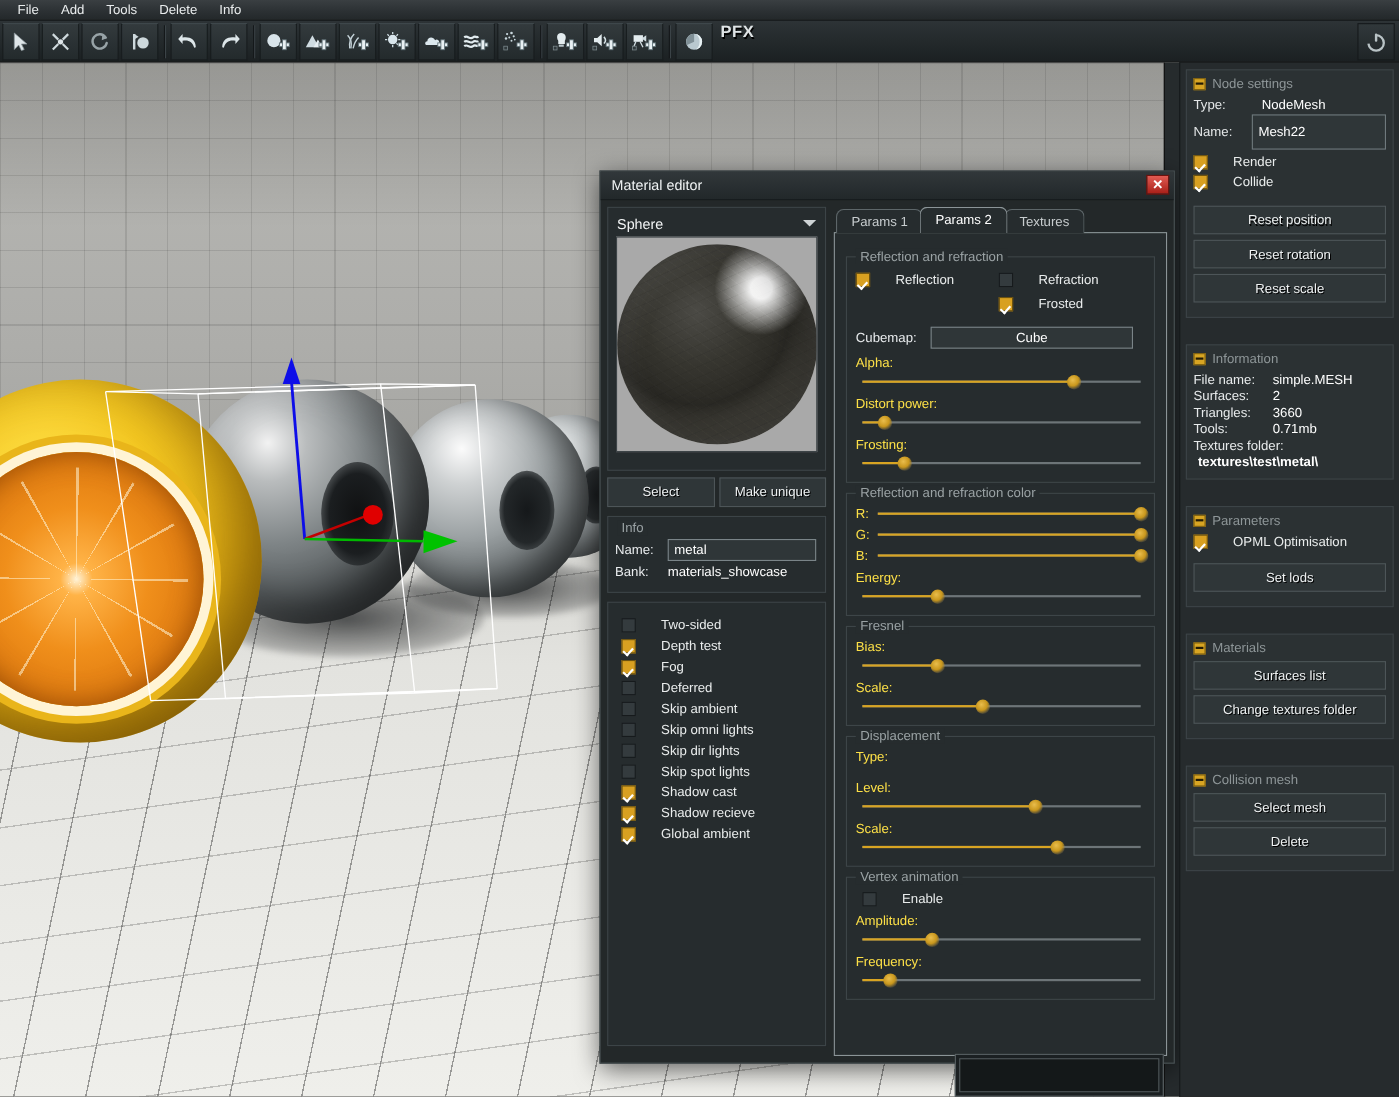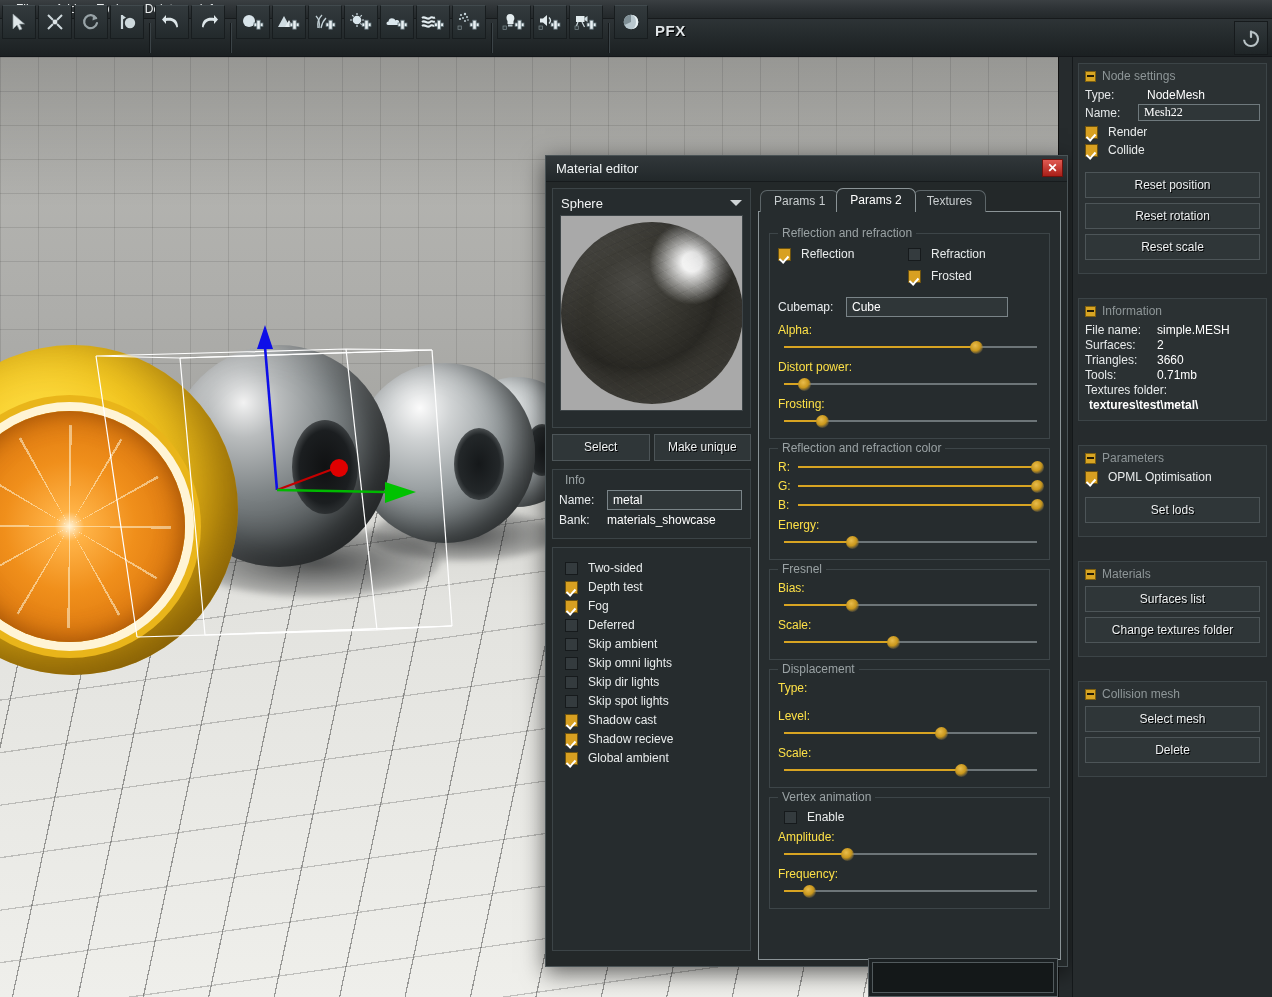--- a/index.html
+++ b/index.html
@@ -24,21 +24,21 @@
     color:#e9eced; cursor:default; white-space:nowrap;
   }
 
   
   .toolbar {
     position:absolute; left:0; top:19px; width:1272px; height:38px;
     background:linear-gradient(to bottom,#2d3336 0%,#242a2c 48%,#1b2022 100%);
     border-bottom:1px solid #14171a;
     display:flex; align-items:center;
   }
-  .tgroup { display:flex; align-items:flex-end; height:34px; padding:16px 1px; }
+  .tgroup { display:flex; align-items:flex-start; height:34px; padding:0 1px; }
   .tsep { width:1px; height:30px; background:#14181a; margin:0 3px;
           box-shadow:1px 0 0 #3b4347; }
   .tbtn {
     width:34px; height:34px; display:flex; align-items:center; justify-content:center;
     background:linear-gradient(to bottom,#333a3d,#232a2c);
     border:1px solid #181d1f; border-top-color:#414a4e;
     margin:0 1px; position:relative;
   }
   .tbtn svg { display:block; }
   .pfx {
@@ -160,24 +160,24 @@
     width:11px; height:11px; background:#d8a523; border:1px solid #7d5f10;
     display:flex; align-items:center; justify-content:center;
   }
   .collapse-box i { display:block; width:7px; height:2px; background:#241c05; }
   .group-title { color:#8e9698; font-size:12px; }
   .kv { display:flex; align-items:center; margin:2px 0; font-size:12px; }
   .kv .k { color:#e4e7e8; width:62px; }
   .kv .v { color:#ffffff; }
   .field {
     background:#2f3638; border:1px solid #6f797d; color:#fff; font-size:12px;
-    padding:2px 5px; height:17px; line-height:15px; width:100%;
-    font-family:Liberation Serif, serif;
-  }
-  .chkrow { display:flex; align-items:center; gap:10px; margin:4px 0; }
+    padding:2px 5px; height:32px; line-height:15px; width:100%;
+    font-family:Liberation Sans, sans-serif;
+  }
+  .chkrow { display:flex; align-items:center; gap:23px; margin:4px 0; }
   .chk { width:13px; height:13px; border:1px solid #161a1c; background:#343b3e; position:relative; flex:none; }
   .chk.on { background:#d8a021; border-color:#6c5210; }
   .chk.on::after{
     content:""; position:absolute; left:2px; top:5px; width:4px; height:7px;
     border:solid #fff; border-width:0 2px 2px 0; transform:rotate(42deg);
   }
   .chklbl { font-size:12px; color:#e9ecec; }
   .btn {
     display:block; width:100%; height:26px; line-height:24px; text-align:center;
     background:#2f3638; border:1px solid #4d5558; color:#eef1f2; font-size:12px;
@@ -649,21 +649,21 @@
             <div style="display:flex; align-items:center;">
               <div style="width:130px;"></div>
               <div class="chkrow">
                 <span class="chk on"></span>
                 <span class="chklbl">Frosted</span>
               </div>
             </div>
 
             <div class="me-row" style="margin-top:10px;">
               <span class="k" style="width:68px;">Cubemap:</span>
-              <input class="me-field" style="width: 162px;" value="Cube">
+              <input class="me-field" style="width: 184px; text-align: center;" value="Cube">
             </div>
 
             <div class="sl-label">Alpha:</div>
             <div class="slider">
               <div class="sl-track"></div>
               <div class="sl-fill" style="width:76%"></div>
               <div class="sl-knob" style="left:76%"></div>
             </div>
 
             <div class="sl-label">Distort power:</div>

